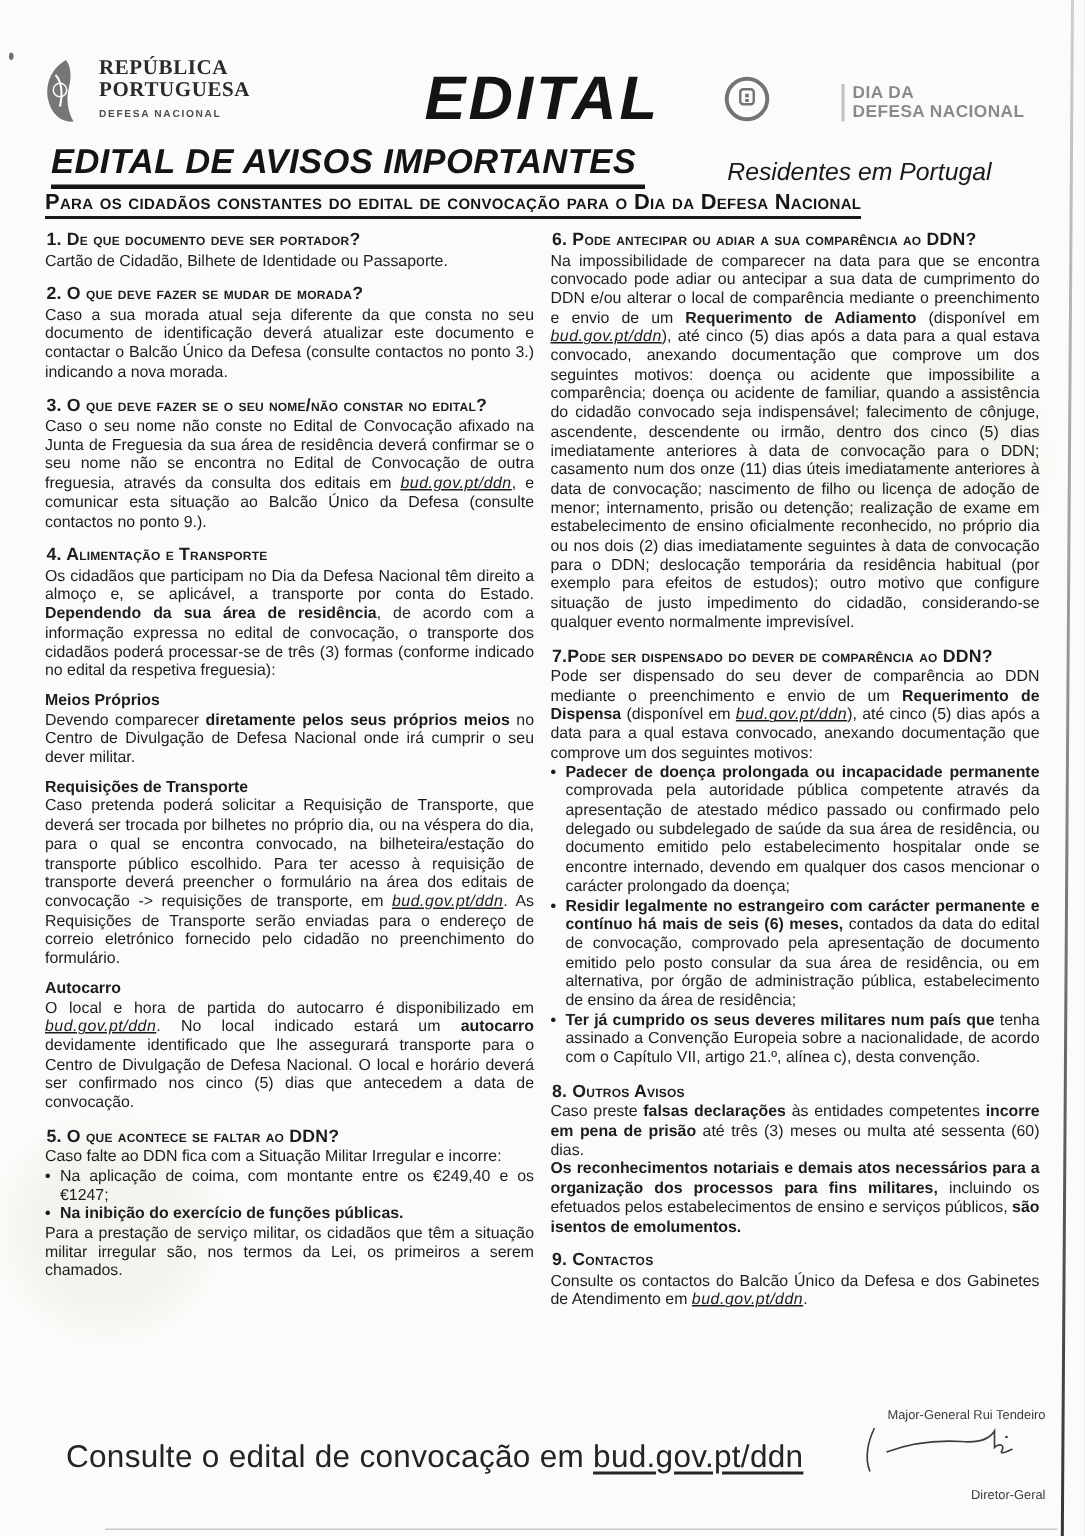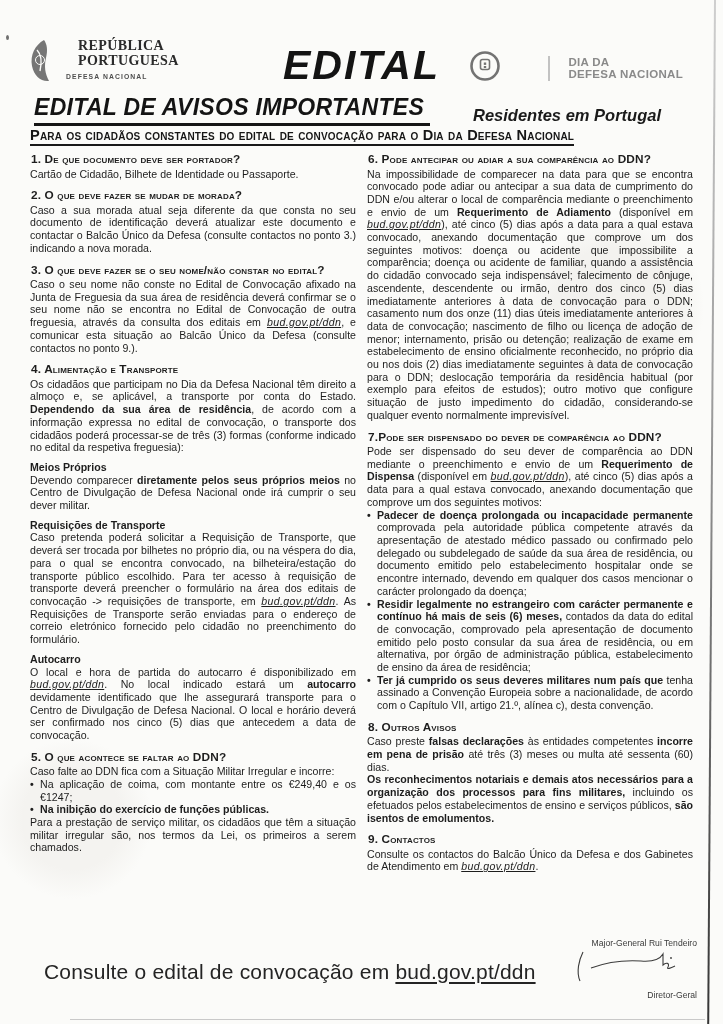--- a/index.html
+++ b/index.html
@@ -8,30 +8,30 @@
     background:#fbfbf9;
     background-image:
       radial-gradient(circle at 85% 30%, #f3f2ef 0 60px, transparent 90px),
       radial-gradient(circle at 10% 80%, #f4f3f0 0 50px, transparent 80px);
     font-family:"Liberation Sans","DejaVu Sans",sans-serif;
     color:#1d1d1d;
   }
   
   .header{position:absolute;top:36px;left:28px;right:28px;height:64px;}
   .gov-logo{position:absolute;left:0;top:2px;display:flex;gap:8px;align-items:flex-start;}
-  .gov-text .l1,.gov-text .l2{font-family:"Liberation Serif","DejaVu Serif",serif;font-weight:700;font-size:14px;line-height:15px;letter-spacing:.4px;color:#2b2b2b;margin-left:12px;}
+  .gov-text .l1,.gov-text .l2{font-family:"Liberation Serif","DejaVu Serif",serif;font-weight:700;font-size:14px;line-height:15px;letter-spacing:.4px;color:#2b2b2b;}
   .gov-sub{margin-top:5px;font-size:6.8px;font-weight:700;letter-spacing:1.1px;color:#4e4e4e;}
   .edital-main{position:absolute;left:50%;transform:translateX(-50%);top:6px;
     font-size:41px;font-weight:700;font-style:italic;letter-spacing:2px;color:#141414;}
   .ddn-logo{position:absolute;right:12px;top:14px;display:flex;align-items:center;gap:7px;}
-  .ddn-text{font-size:11.5px;font-weight:700;color:#8a8a8a;line-height:12.5px;letter-spacing:.3px;border-left:2px solid #c2c2c2;padding-left:18px;margin-left:40px;}
+  .ddn-text{font-size:11.5px;font-weight:700;color:#8a8a8a;line-height:12.5px;letter-spacing:.3px;border-left:2px solid #c2c2c2;padding-left:5px;margin-left:40px;}
   
   .main-title{position:absolute;top:94px;left:34px;font-size:23px;font-weight:700;font-style:italic;letter-spacing:.3px;
     border-bottom:3px solid #161616;padding:0 6px 2px 0;color:#141414;text-align:center;}
-  .res-pt{position:absolute;top:106px;right:62px;font-size:16.5px;font-weight:700;font-style:italic;color:#1a1a1a;}
+  .res-pt{position:absolute;top:106px;right:62px;font-size:16.5px;font-weight:400;font-style:italic;color:#1a1a1a;}
   .subtitle{position:absolute;top:127px;left:30px;font-size:14.6px;font-weight:700;font-variant:small-caps;
     letter-spacing:.2px;border-bottom:2px solid #191919;padding-bottom:1px;color:#161616;}
   
   .columns{position:absolute;top:153px;left:30px;width:664px;display:flex;gap:11px;}
   .col{width:326px;font-size:10.6px;line-height:12.7px;text-align:justify;}
   .sec{margin-bottom:9px;}
   .sec-h{font-weight:700;font-variant:small-caps;font-size:11.8px;line-height:13.5px;letter-spacing:.15px;text-align:left;margin:0 0 1px 1px;}
   .p{margin:0;}
   .sub{font-weight:700;margin-top:7px;text-align:left;}
   .bullet{display:flex;}

